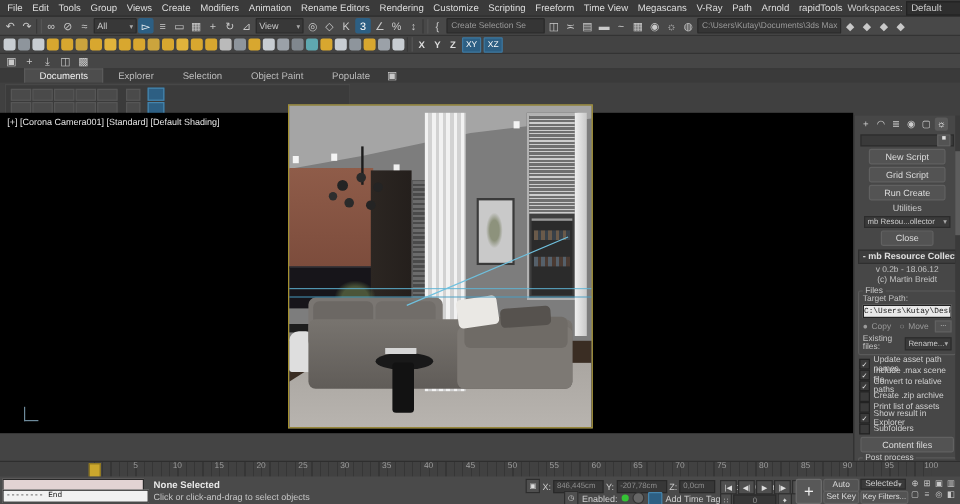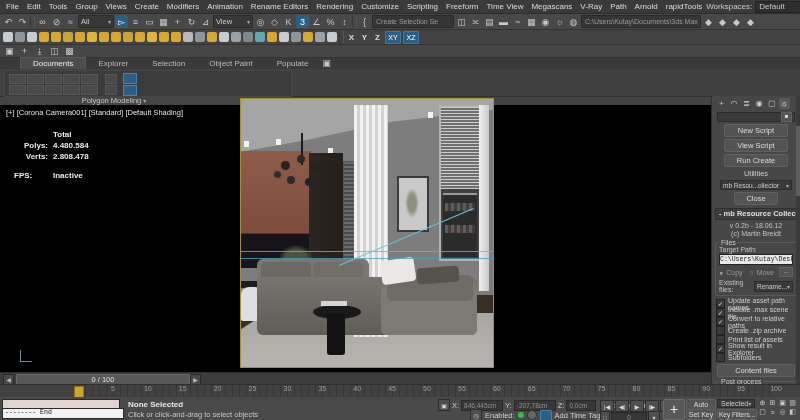--- a/index.html
+++ b/index.html
@@ -36,21 +36,21 @@
   .rtabs{position:absolute;left:0;top:58px;width:800px;height:11px;background:#3a3a3a;
          display:flex;align-items:flex-end;padding-left:20px;box-sizing:border-box}
   .rtab{padding:0 12px;font-size:8px;color:#bbb;height:11px;line-height:11px}
   .rtab.active{background:#4d4d4d;color:#eee;border:1px solid #5a5a5a;border-bottom:none}
   .rbody{position:absolute;left:0;top:69px;width:800px;height:27px;background:#404040;border-bottom:1px solid #2e2e2e}
   .rsec{position:absolute;left:4px;top:1px;width:286px;height:25px;background:#3b3b3b;border:1px solid #474747}
   .rbtn{position:absolute;width:15px;height:8px;background:#4a4a4a;border:1px solid #565656}
   .rbtn.blue{background:#2d5f83;border-color:#4585ad}
   .rlabel{position:absolute;left:4px;top:96px;width:220px;text-align:center;font-size:7.5px;color:#c8c8c8}
   
-  .vp{position:absolute;left:0;top:105px;width:711px;height:267px;background:#000}
+  .vp{position:absolute;left:0;top:94px;width:711px;height:267px;background:#000}
   .cam{position:absolute;left:240px;top:-7px;width:252px;height:268px;border:1px solid #a3902e;
        background:#7d7d7d;overflow:hidden}
   .vp-label{position:absolute;left:6px;top:3px;font-size:7.5px;color:#e6e6e6;white-space:nowrap}
   .stats{position:absolute;left:14px;top:24px;font-size:8px;font-weight:bold;color:#ececec;line-height:11px}
   .stats .k{display:inline-block;width:34px;text-align:right;margin-right:5px}
   .abs{position:absolute}
   
   .panel{position:absolute;left:711px;top:96px;width:89px;height:288px;background:#474747;
          border-left:1px solid #303030;box-sizing:border-box;overflow:hidden}
   .cp-tabs{display:flex;justify-content:space-between;padding:1px 10px 1px 4px;height:12px;align-items:center}
@@ -345,48 +345,41 @@
       <div class="sc" style="left:60px;top:34px;width:2px;height:32px;background:#1c1c1c"></div>
       <div class="sc" style="left:40px;top:62px;width:9px;height:9px;background:#242424;border-radius:50%"></div>
       <div class="sc" style="left:56px;top:56px;width:8px;height:8px;background:#2a2a2a;border-radius:50%"></div>
       <div class="sc" style="left:70px;top:64px;width:8px;height:8px;background:#242424;border-radius:50%"></div>
       <div class="sc" style="left:46px;top:77px;width:8px;height:8px;background:#2a2a2a;border-radius:50%"></div>
       <div class="sc" style="left:64px;top:79px;width:8px;height:8px;background:#242424;border-radius:50%"></div>
       <div class="sc" style="left:33px;top:72px;width:7px;height:7px;background:#2e2e2e;border-radius:50%"></div>
     </div>
 
     <div class="vp-label">[+] [Corona Camera001] [Standard] [Default Shading]</div>
-    <div class="stats">
-      <div><span class="k"></span><span>Total</span></div>
-      <div><span class="k">Polys:</span><span>4.480.584</span></div>
-      <div><span class="k">Verts:</span><span>2.808.478</span></div>
-      <div style="height:8px"></div>
-      <div><span class="k" style="text-align:left">FPS:</span><span>Inactive</span></div>
-    </div>
     <div class="abs" style="left:20px;bottom:10px;width:14px;height:14px">
       <div class="abs" style="left:0;bottom:0;width:12px;height:1px;background:#6d8a9b"></div>
       <div class="abs" style="left:0;bottom:0;width:1px;height:12px;background:#6d8a9b"></div>
     </div>
   </div>
 
   <div class="panel">
     <div class="cp-tabs" id="cp-tabs">
         <span class="cp-tab">+</span>
         <span class="cp-tab">◠</span>
         <span class="cp-tab">≣</span>
         <span class="cp-tab">◉</span>
         <span class="cp-tab">▢</span>
         <span class="cp-tab on">☼</span>
       </div>
     <div class="pdd" style="width:78px">
       <span></span>
       <span class="mini" style="margin:0;width:9px">■</span>
     </div>
     <div class="pbtn">New Script</div>
-    <div class="pbtn">View Script</div>
+    <div class="pbtn">Grid Script</div>
     <div class="pbtn">Run Create</div>
     <div class="plabel">Utilities</div>
     <div class="pdd">
       <span>mb Resou...ollector</span>
       <span class="arrow">▾</span>
     </div>
     <div class="pbtn" style="width:42px">Close</div>
     <div class="rollout">
       <span>- </span><span>mb Resource Collector</span>
     </div>
@@ -444,25 +437,20 @@
     <div class="pbtn" style="width:76px">Content files</div>
     <div class="grp">
       <span class="grp-label">Post process</span>
 
     </div>
     <div class="pscroll">
         <i></i>
       </div>
   </div>
 
-  <div class="tslider">
-    <div class="ts-arrow" style="left:3px">◀</div>
-    <div class="ts-handle">0 / 100</div>
-    <div class="ts-arrow" style="left:190px">▶</div>
-  </div>
 
   <div class="ruler">
 
     <div class="ruler-in" id="ruler-in">
         <span class="rtick" style="left: 34.9px;">5</span>
         <span class="rtick" style="left: 69.8px;">10</span>
         <span class="rtick" style="left: 104.7px;">15</span>
         <span class="rtick" style="left: 139.6px;">20</span>
         <span class="rtick" style="left: 174.5px;">25</span>
         <span class="rtick" style="left: 209.4px;">30</span>

